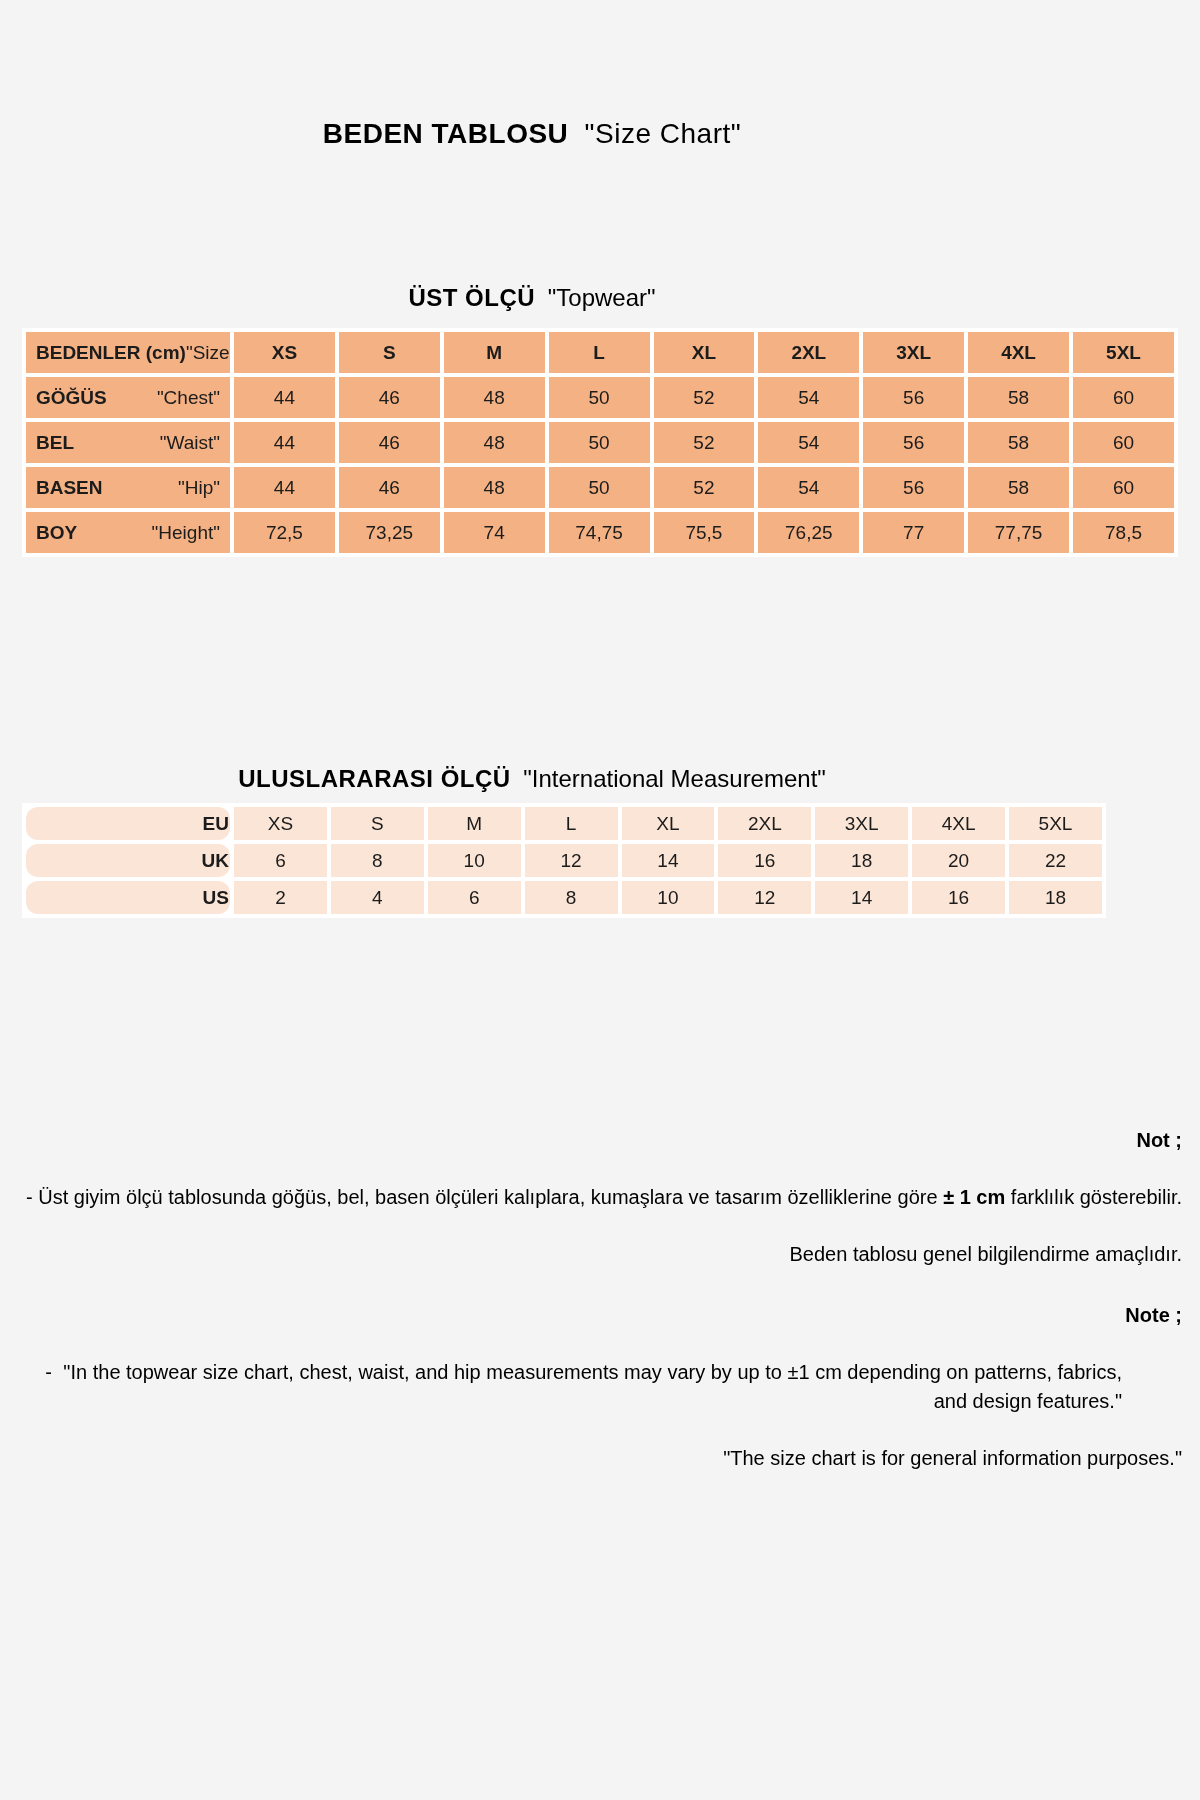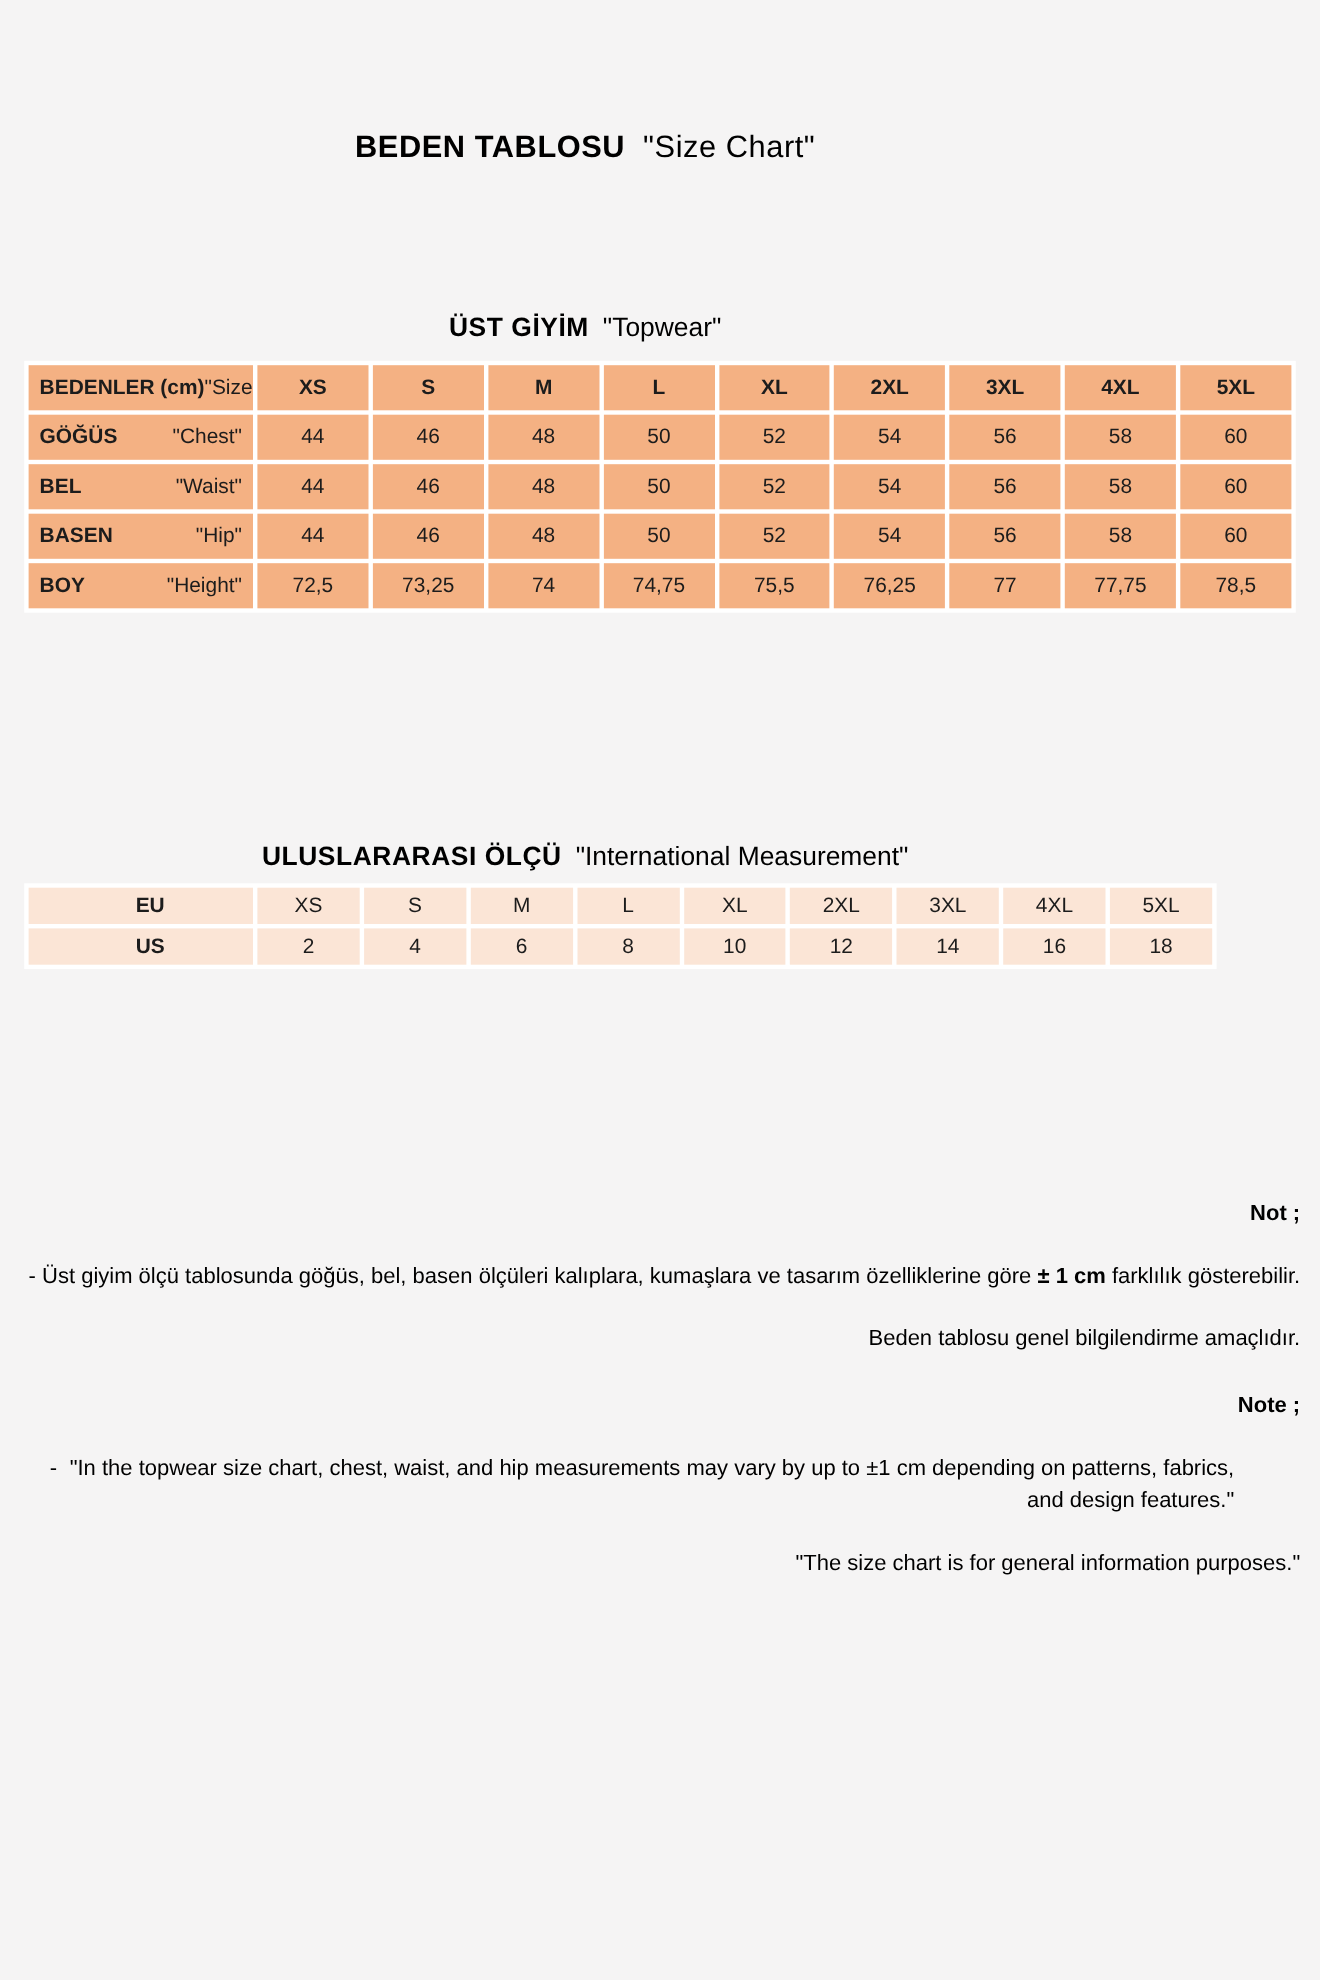--- a/index.html
+++ b/index.html
@@ -33,21 +33,21 @@
     overflow:hidden;white-space:nowrap;
   }
   .t1 td{background:#f4b183;height:33px;}
   .t2 td{background:#fbe5d6;height:31px;}
   .c-label{width:204px;}
   .label-cell{padding:4px 10px;}
   .label-flex{display:flex;justify-content:space-between;align-items:center;width:100%;}
   .label-cell .b{font-weight:bold;}
   .label-cell .q{font-weight:normal;}
   .hb{font-weight:bold;}
-  .t2 .row-label{text-align:center;padding-left:18px;font-weight:bold;}
+  .t2 .row-label{text-align:right;padding-left:18px;font-weight:bold;border-radius:12px;}
 
   
   .notes{width:1160px;margin-left:22px;font-size:20px;line-height:1.45;text-align:right;}
   .note-heading{font-weight:bold;margin-top:208px;}
   .note-heading.en{margin-top:32px;}
   .para{margin-top:28px;}
   .para .b{font-weight:bold;}
   .bullet{display:flex;margin-top:28px;}
   .bullet .dash{width:30px;flex:0 0 30px;}
   .bullet .btxt{flex:1;padding-right:60px;}
@@ -56,21 +56,21 @@
 <body>
 
 <div class="content">
 
   <div class="center-band title">
     <span class="b">BEDEN TABLOSU</span>
     <span class="q">"Size Chart"</span>
   </div>
 
   <div class="center-band sec-heading topwear-heading">
-    <span class="b">ÜST GİYİM</span>
+    <span class="b">ÜST ÖLÇÜ</span>
     <span class="q">"Topwear"</span>
   </div>
 
   <table class="t1">
     <colgroup>
         <col class="c-label">
         <col span="9">
       </colgroup>
     <tbody>
       <tr>
@@ -178,20 +178,32 @@
         <td>S</td>
         <td>M</td>
         <td>L</td>
         <td>XL</td>
         <td>2XL</td>
         <td>3XL</td>
         <td>4XL</td>
         <td>5XL</td>
       </tr>
       <tr>
+        <td class="row-label">UK</td>
+        <td>6</td>
+        <td>8</td>
+        <td>10</td>
+        <td>12</td>
+        <td>14</td>
+        <td>16</td>
+        <td>18</td>
+        <td>20</td>
+        <td>22</td>
+      </tr>
+      <tr>
         <td class="row-label">US</td>
         <td>2</td>
         <td>4</td>
         <td>6</td>
         <td>8</td>
         <td>10</td>
         <td>12</td>
         <td>14</td>
         <td>16</td>
         <td>18</td>

